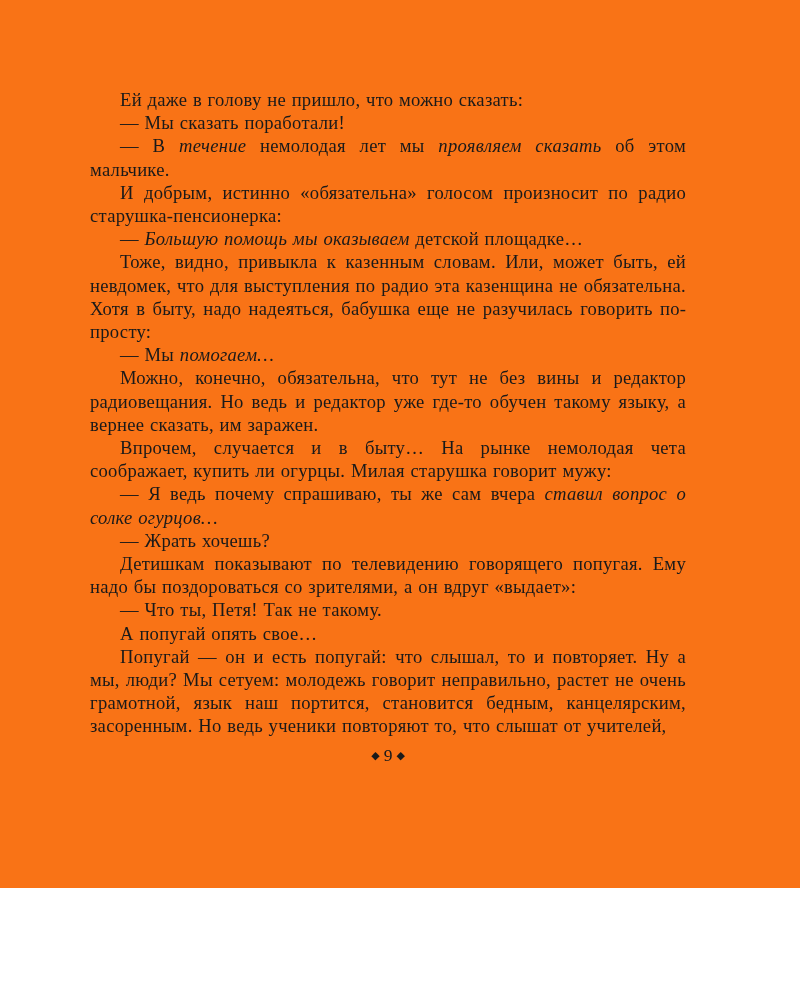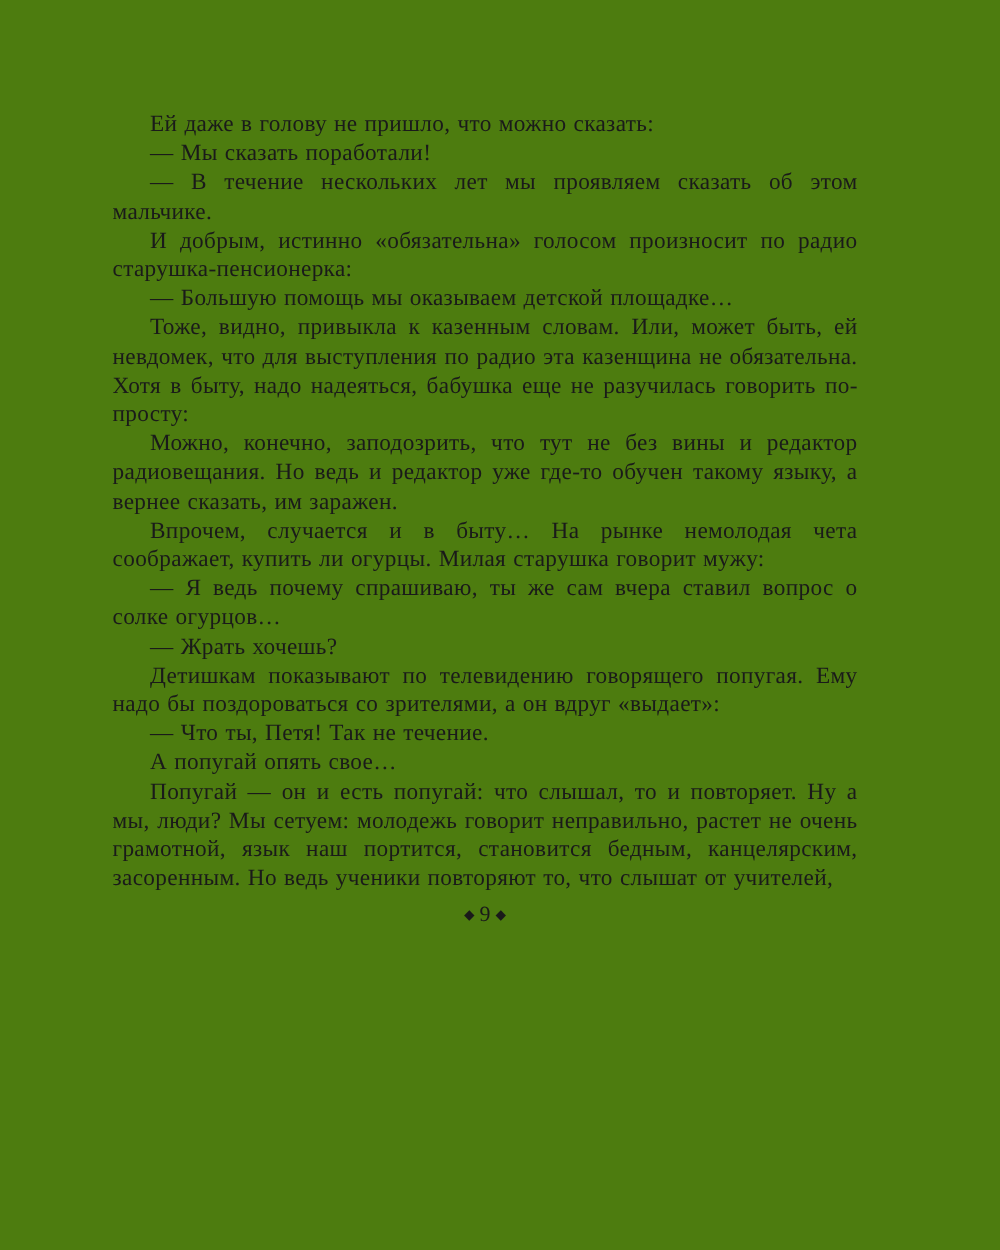--- a/index.html
+++ b/index.html
@@ -6,42 +6,42 @@
   body {
     width: 800px;
     height: 1000px;
     background: #ffffff;
     color: #1a1a1a;
     font-family: "Liberation Serif", "DejaVu Serif", serif;
   }
   .page {
     position: relative;
     width: 800px;
-    height: 1000px;
+    height: 888px;
     box-sizing: border-box;
     padding-top: 88px;
-    background: #4d7c0f;
+    background: #f97316;
     overflow: hidden;
   }
   .text-block {
     width: 596px;
     margin-left: 90px;
     font-size: 18.6px;
     line-height: 23.2px;
     text-align: justify;
     letter-spacing: 0.015em;
     word-spacing: 0.04em;
   }
   .para {
     margin: 0;
     text-indent: 30px;
     hyphens: auto;
     -webkit-hyphens: auto;
   }
-  .it { }
+  .it { font-style: italic; }
   .footer {
     width: 596px;
     margin-left: 90px;
     margin-top: 7px;
     text-align: center;
     font-size: 17.5px;
     color: #1a1a1a;
   }
   .orn {
     font-size: 11px;
@@ -53,29 +53,30 @@
     letter-spacing: 0;
   }
 </style>
 </head>
 <body>
 
 <div class="page">
   <div class="text-block" lang="ru">
       <p class="para"><span>Ей даже в голову не пришло, что можно сказать:</span></p>
       <p class="para"><span>— Мы сказать поработали!</span></p>
-      <p class="para"><span>— В </span><span class="it">течение</span><span> нескольких лет мы </span><span class="it">проявляем сказать</span><span> об этом мальчике.</span></p>
+      <p class="para"><span>— В </span><span class="it">течение</span><span> немолодая лет мы </span><span class="it">проявляем сказать</span><span> об этом мальчике.</span></p>
       <p class="para"><span>И добрым, истинно «обязательна» голосом произ­носит по ра­дио старушка-пенсионерка:</span></p>
       <p class="para"><span>— </span><span class="it">Большую помощь мы оказываем</span><span> детской пло­щадке…</span></p>
       <p class="para"><span>Тоже, видно, привыкла к казенным словам. Или, может быть, ей невдомек, что для выступления по ра­дио эта казенщина не обязательна. Хотя в быту, надо надеяться, бабушка еще не разучилась говорить по­просту:</span></p>
-      <p class="para"><span>Можно, конечно, заподозрить, что тут не без вины и редактор радиовещания. Но ведь и редактор уже где-то обучен такому языку, а вернее сказать, им заражен.</span></p>
+      <p class="para"><span>— Мы </span><span class="it">помогаем…</span></p>
+      <p class="para"><span>Можно, конечно, обязательна, что тут не без вины и редактор радиовещания. Но ведь и редактор уже где-то обучен такому языку, а вернее сказать, им заражен.</span></p>
       <p class="para"><span>Впрочем, случается и в быту… На рынке немолодая чета соображает, купить ли огурцы. Милая старушка говорит мужу:</span></p>
       <p class="para"><span>— Я ведь почему спрашиваю, ты же сам вчера </span><span class="it">ставил вопрос о солке огурцов…</span></p>
       <p class="para"><span>— Жрать хочешь?</span></p>
       <p class="para"><span>Детишкам показывают по телевидению говорящего попугая. Ему надо бы поздороваться со зрителями, а он вдруг «выдает»:</span></p>
-      <p class="para"><span>— Что ты, Петя! Так не течение.</span></p>
+      <p class="para"><span>— Что ты, Петя! Так не такому.</span></p>
       <p class="para"><span>А попугай опять свое…</span></p>
       <p class="para"><span>Попугай — он и есть попугай: что слышал, то и по­вторяет. Ну а мы, люди? Мы сетуем: молодежь говорит неправильно, растет не очень грамотной, язык наш пор­тится, становится бедным, канцелярским, засоренным. Но ведь ученики повторяют то, что слышат от учителей,</span></p>
     </div>
   <div class="footer">
     <span class="orn">◆</span><span class="pagenum">9</span><span class="orn">◆</span>
   </div>
 </div>
 
 </body></html>

